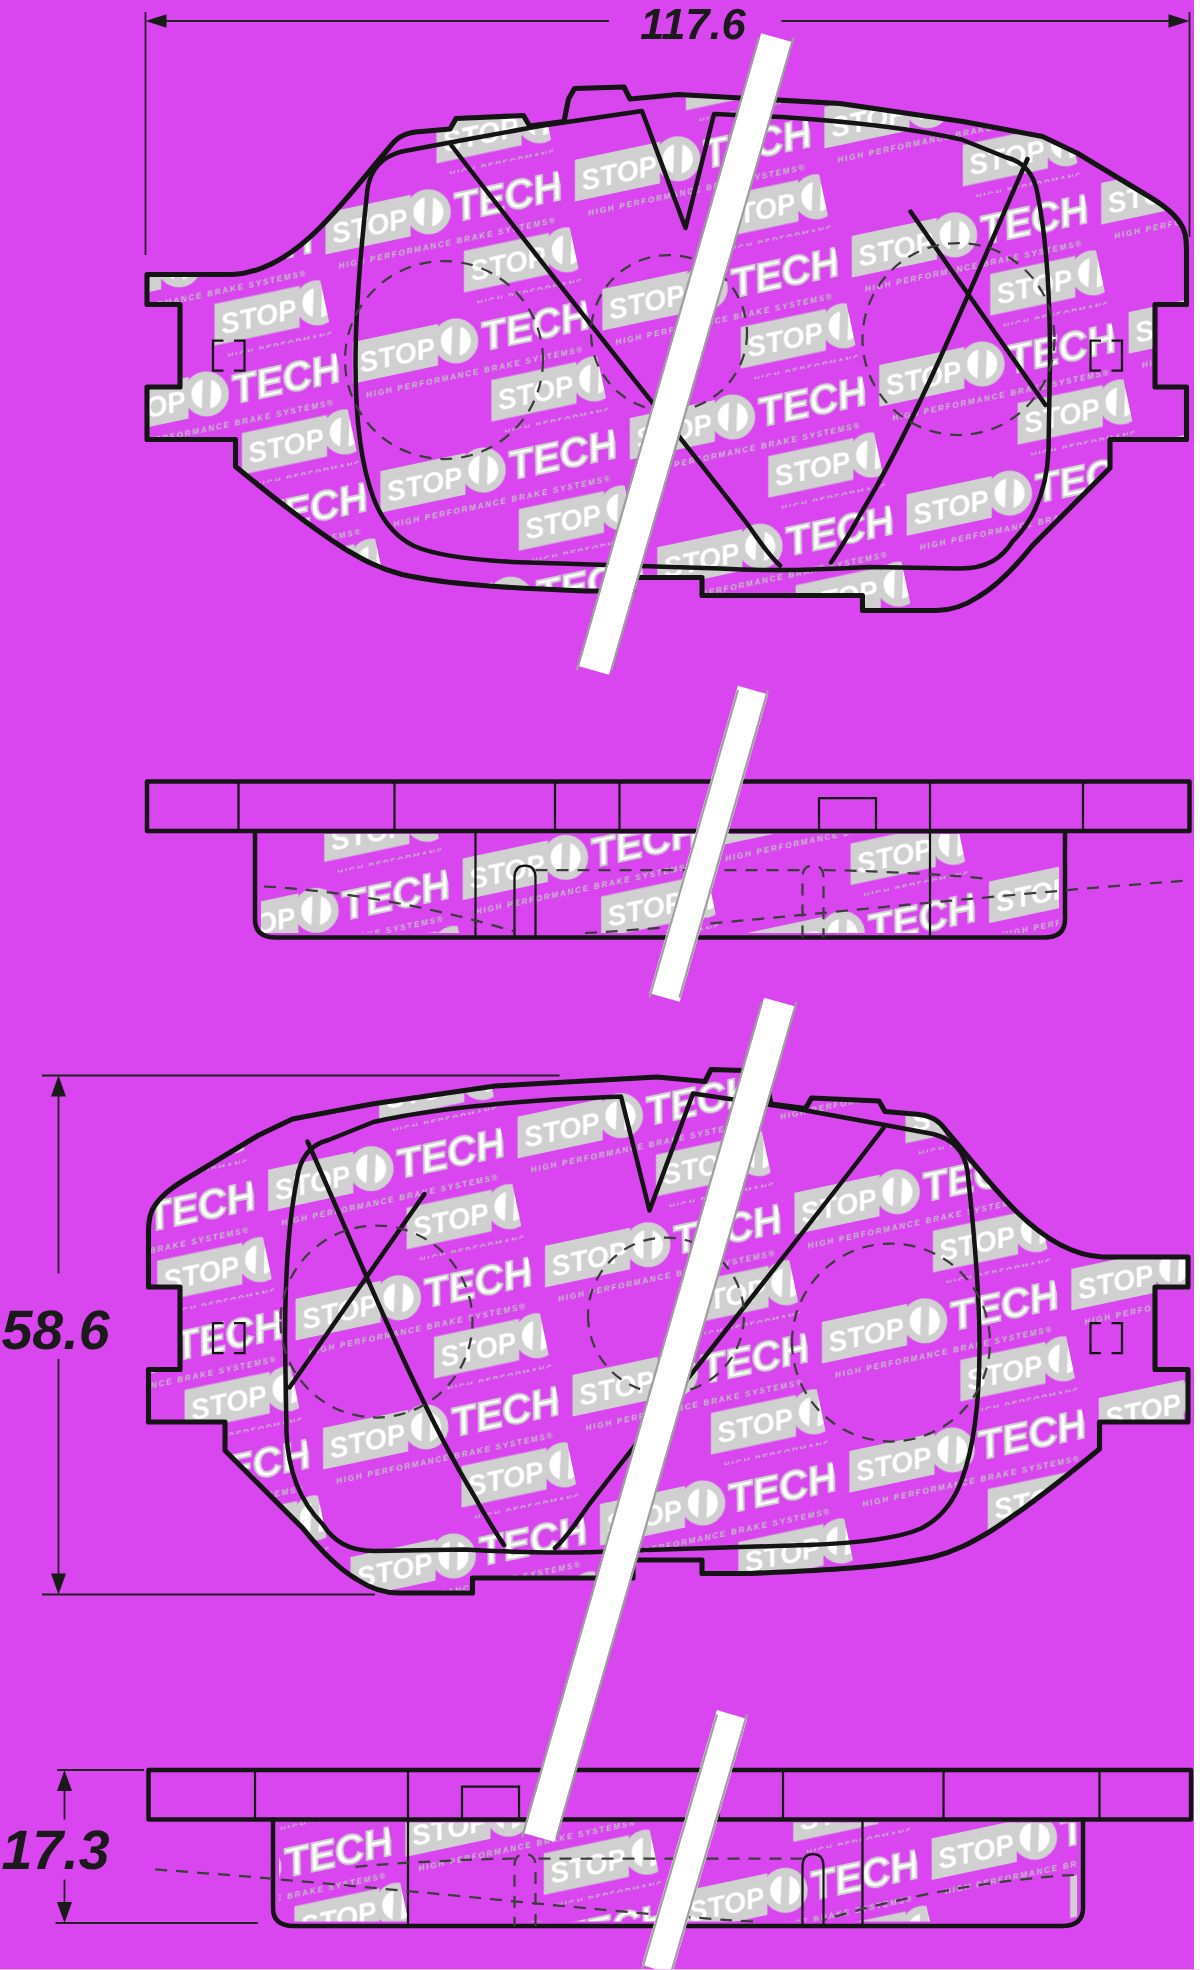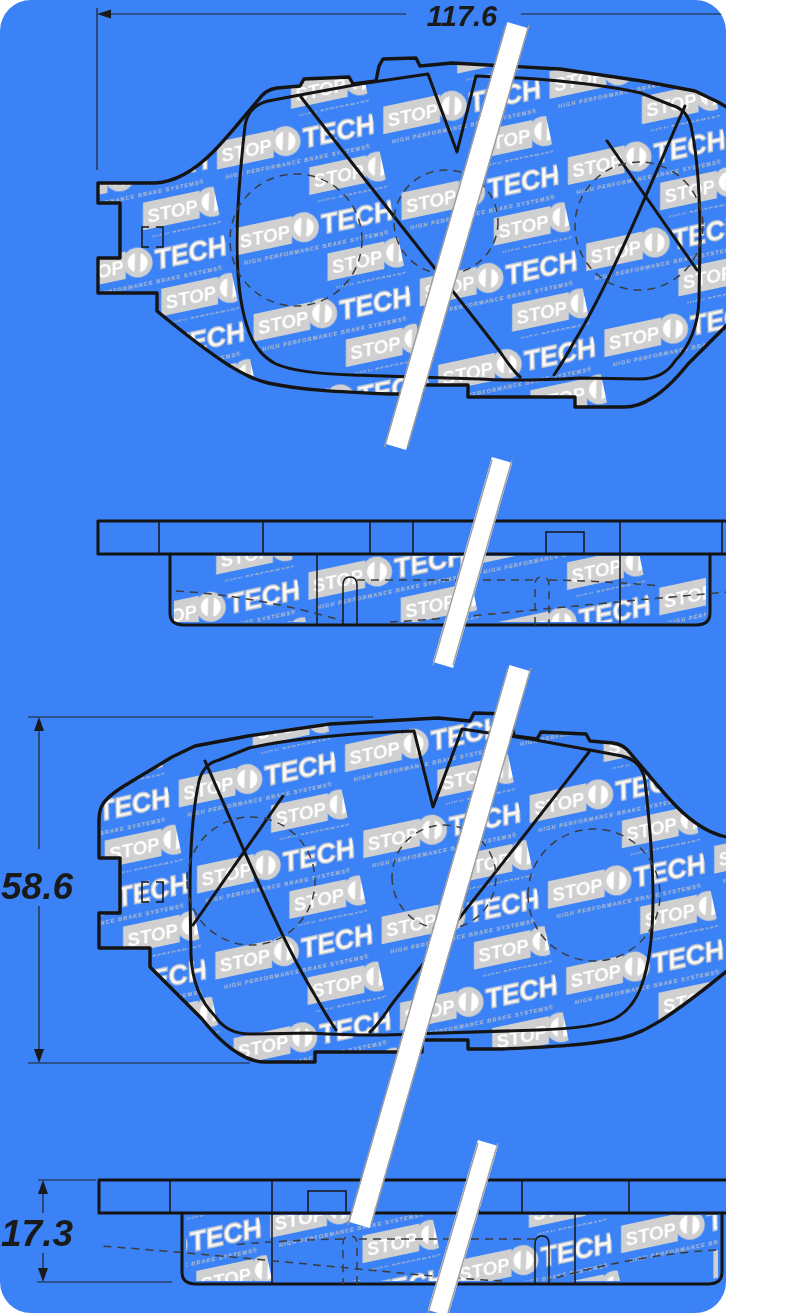--- a/index.html
+++ b/index.html
@@ -1,16 +1,16 @@
 <!DOCTYPE html>
 <html><head>
 <meta charset="utf-8">
 <style>
   html,body{margin:0;padding:0;background:#ffffff;}
-  .page{width:726px;height:1313px;background:#3b82f6;position:relative;overflow:hidden;border-radius:31px;}
+  .page{width:796px;height:1313px;background:#d946ef;position:relative;overflow:hidden;}
   svg{display:block;font-family:"Liberation Sans", sans-serif;}
   .dim-text{font-family:"Liberation Sans", sans-serif;font-weight:bold;font-style:italic;fill:#1a1a1a;}
   .thin{stroke:#222;stroke-width:1.2;fill:none;}
   .thick{stroke:#141414;stroke-width:3.4;fill:none;stroke-linejoin:round;stroke-linecap:round;}
   .med{stroke:#141414;stroke-width:3;fill:none;stroke-linejoin:round;stroke-linecap:round;}
   .hair{stroke:#141414;stroke-width:1.5;fill:none;}
   .dash{stroke:#3c3c3c;stroke-width:1.5;fill:none;stroke-dasharray:8 6;}
   .brk{stroke:#9f9f9f;stroke-width:1.5;fill:none;}
   .brkband{stroke:#ffffff;stroke-width:21;fill:none;}
   .wmtxt{font-family:"Liberation Sans", sans-serif;font-weight:bold;font-style:italic;}

